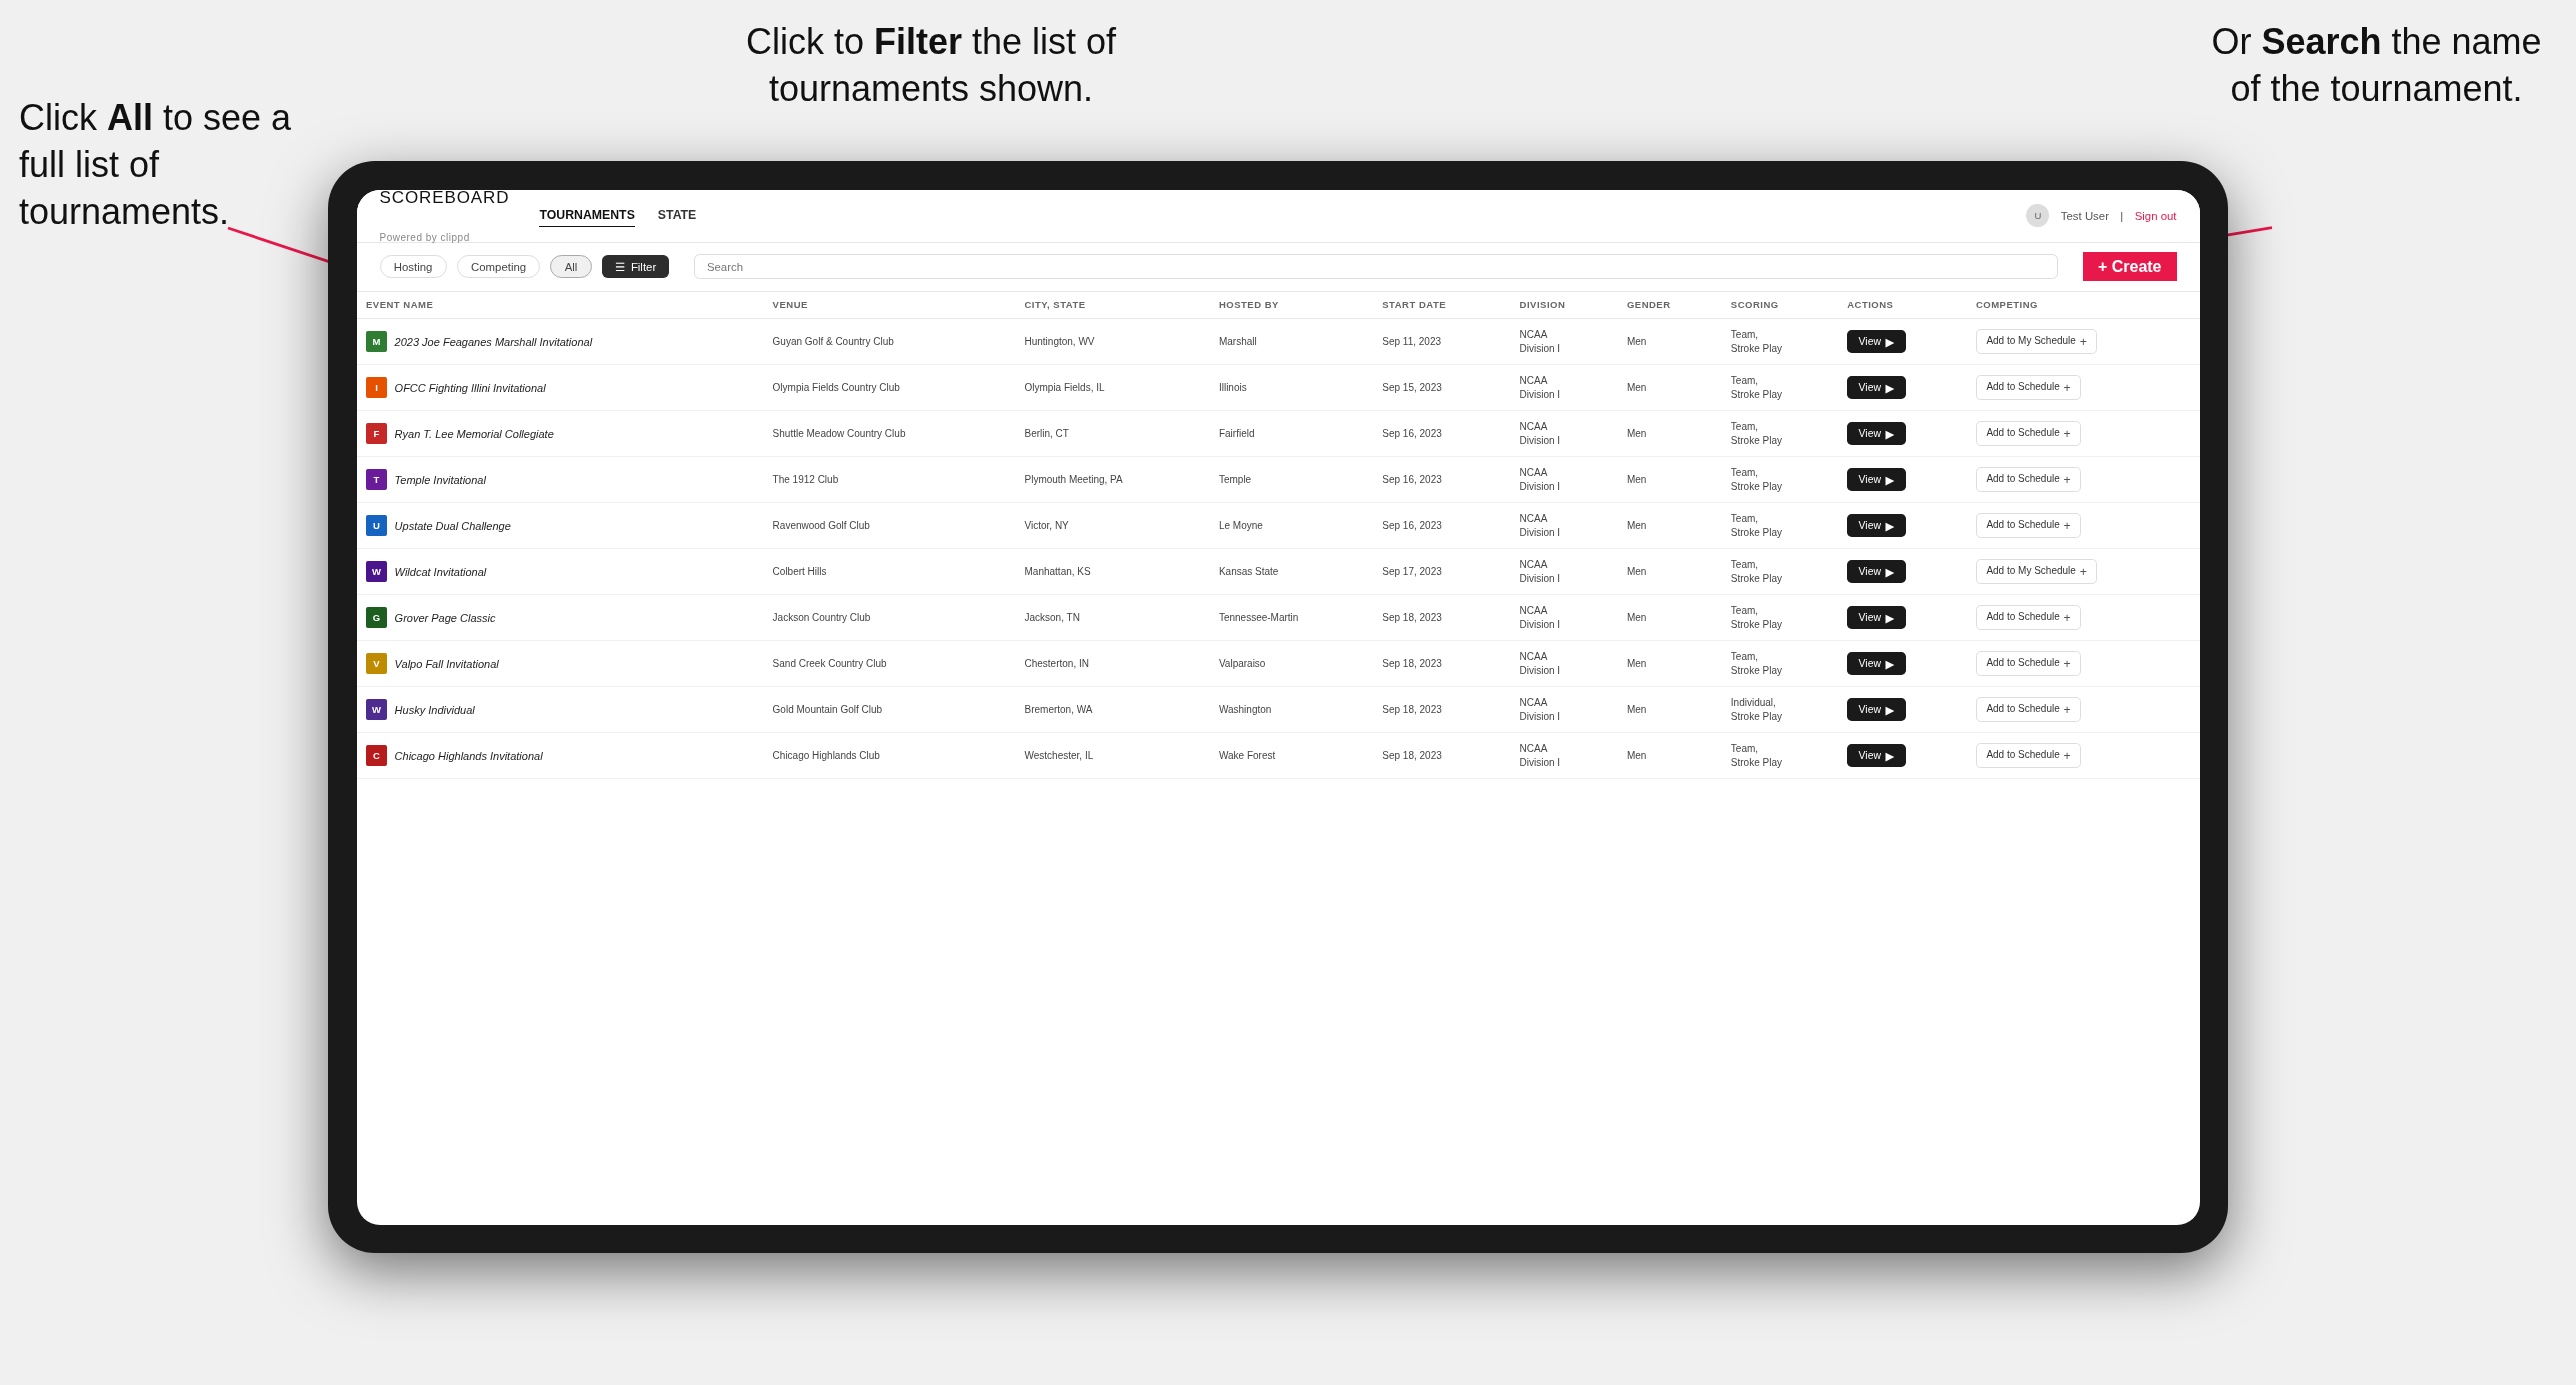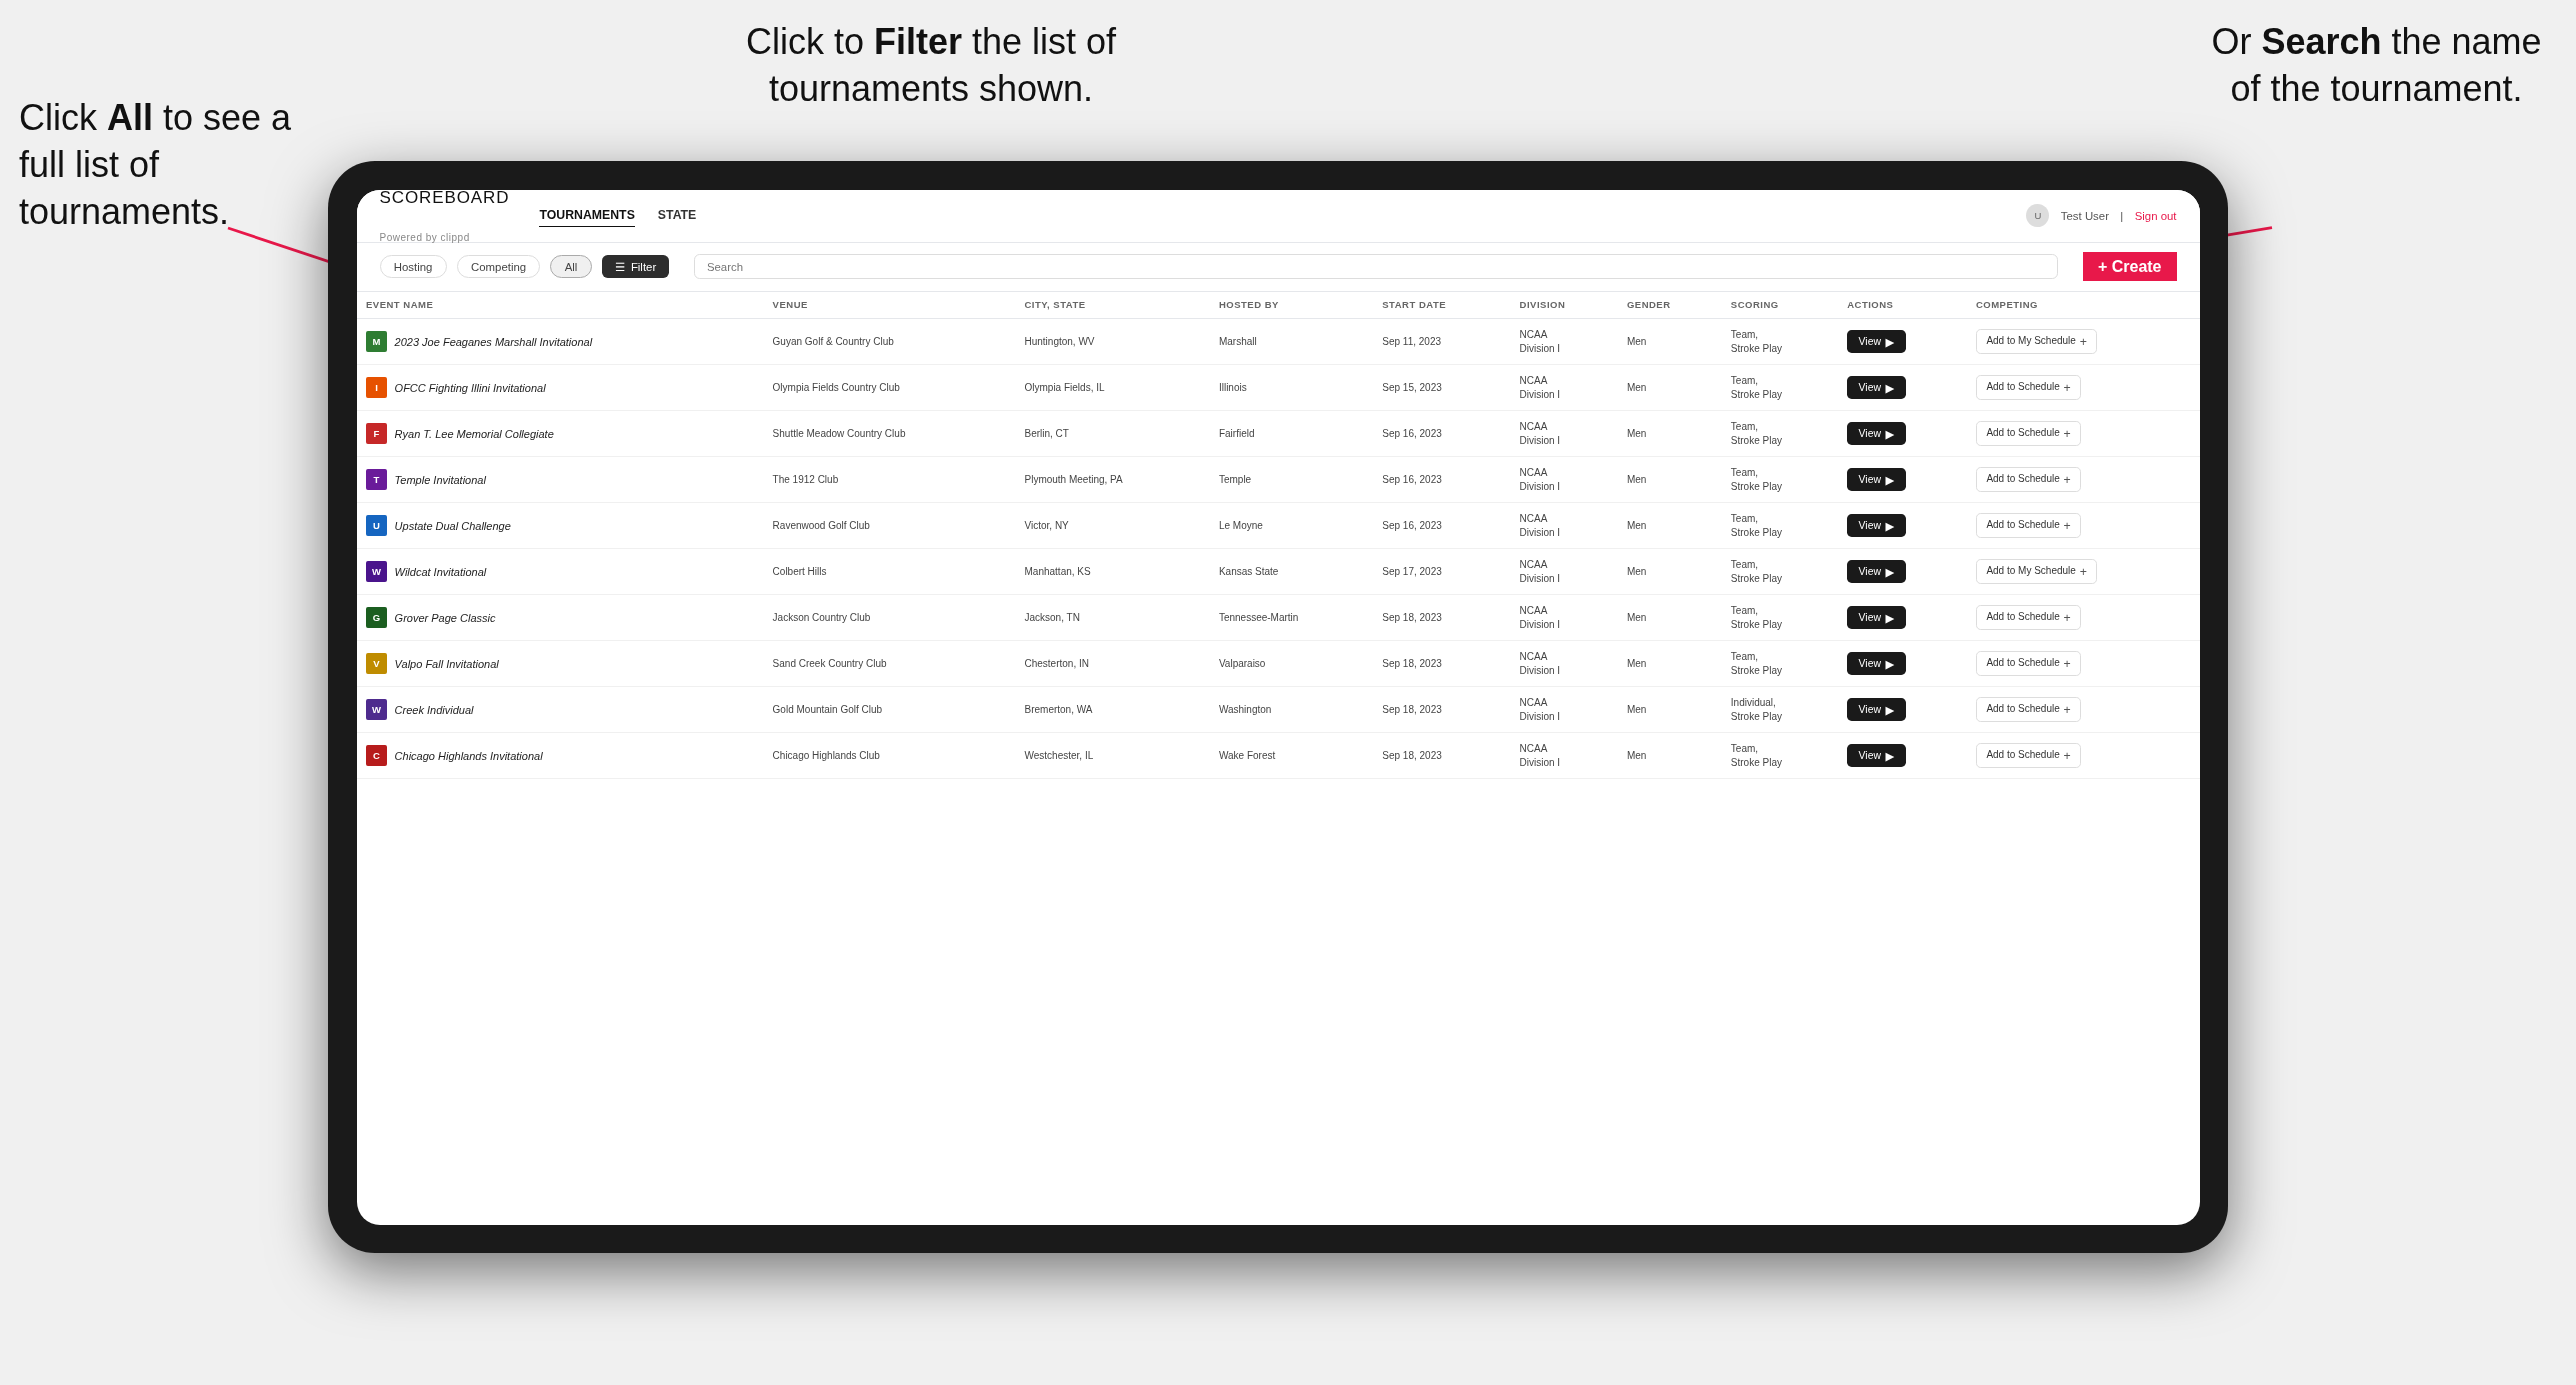--- a/index.html
+++ b/index.html
@@ -533,21 +533,21 @@
               <td><button class="view-btn">View <span class="eye-icon">▶</span></button></td>
               <td><button class="add-schedule-btn">
                   <span>Add to Schedule</span> 
                   <span class="plus">+</span>
                 </button></td>
             </tr>
             <tr>
               <td>
     <div class="event-name-cell">
       <div class="team-icon" style="background:#4e2b8e; color:#fff;">W</div>
-      <span class="event-name-text">Creek Individual</span>
+      <span class="event-name-text">Husky Individual</span>
     </div>
   </td>
               <td><span class="small-text">Gold Mountain Golf Club</span></td>
               <td><span class="small-text">Bremerton, WA</span></td>
               <td><span class="small-text">Washington</span></td>
               <td><span class="small-text">Sep 18, 2023</span></td>
               <td><span class="small-text">NCAA<br>Division I</span></td>
               <td><span class="small-text">Men</span></td>
               <td><span class="small-text">Individual,<br>Stroke Play</span></td>
               <td><button class="view-btn">View <span class="eye-icon">▶</span></button></td>

